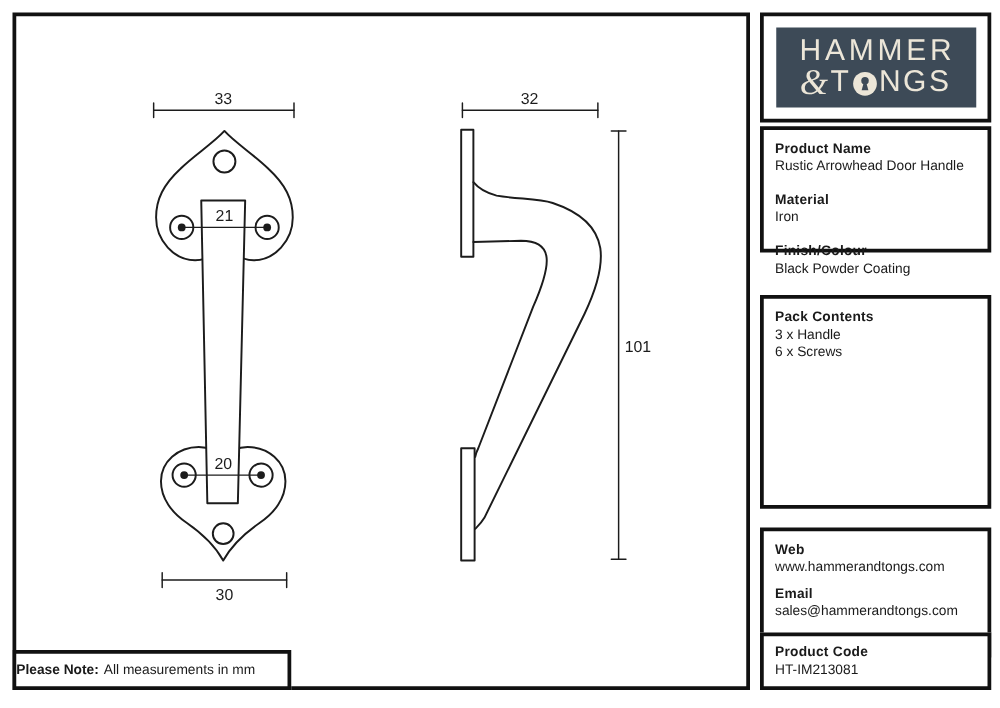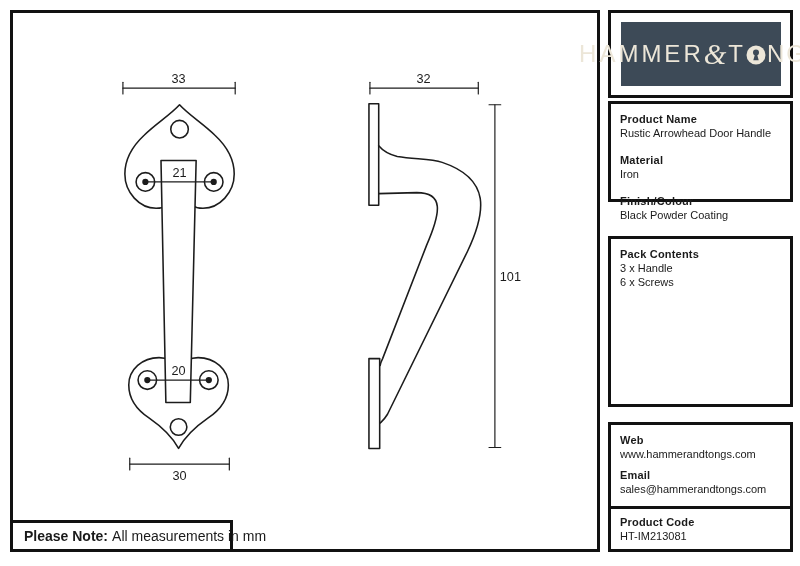--- a/index.html
+++ b/index.html
@@ -11,40 +11,40 @@
     color: #1a1a1a;
     overflow: hidden;
   }
   .frame { position: absolute; background: #fff; border: 3px solid #111; }
   #main-drawing { left: 10px; top: 10px; width: 590px; height: 542px; }
   #main-drawing svg { display: block; }
 
   #note-box {
     left: 10px; top: 520px; width: 223px; height: 32px;
     z-index: 5; display: flex; align-items: center;
-    padding-left: 11px; font-size: 14px; white-space: nowrap;
+    font-size: 11px; white-space: nowrap;
   }
   #note-box .lbl { font-weight: bold; margin-right: 4px; }
 
   .panel-box { position: absolute; left: 608px; width: 185px; background:#fff; border: 3px solid #111; }
   #box-logo   { top: 10px;  height: 88px;  display:flex; align-items:center; justify-content:center; }
   #box-info   { top: 101px; height: 101px; }
   #box-pack   { top: 236px; height: 171px; }
   #box-contact{ top: 422px; height: 104px;  }
   #box-code   { top: 506px; height: 46px;  }
 
   .panel-box .inner { padding: 8px 4px 0 9px; font-size: 11px; line-height: 14px; }
   .field-label { font-weight: bold; letter-spacing: 0.2px; }
   .field-value { font-weight: normal; }
   .field-gap { height: 13px; }
 
   .logo-plate {
     width: 160px; height: 64px;
     background: #3d4a57;
-    display: flex; flex-direction: row; align-items: center; justify-content: center;
+    display: flex; flex-direction: column; align-items: center; justify-content: center;
     color: #ece6d8;
   }
   .logo-line1 {
     font-size: 24px; letter-spacing: 3px; font-weight: normal;
     line-height: 24px; margin-left: 3px;
   }
   .logo-line2 {
     display: flex; align-items: center; line-height: 26px;
     font-size: 24px; letter-spacing: 2px; font-weight: normal;
   }

